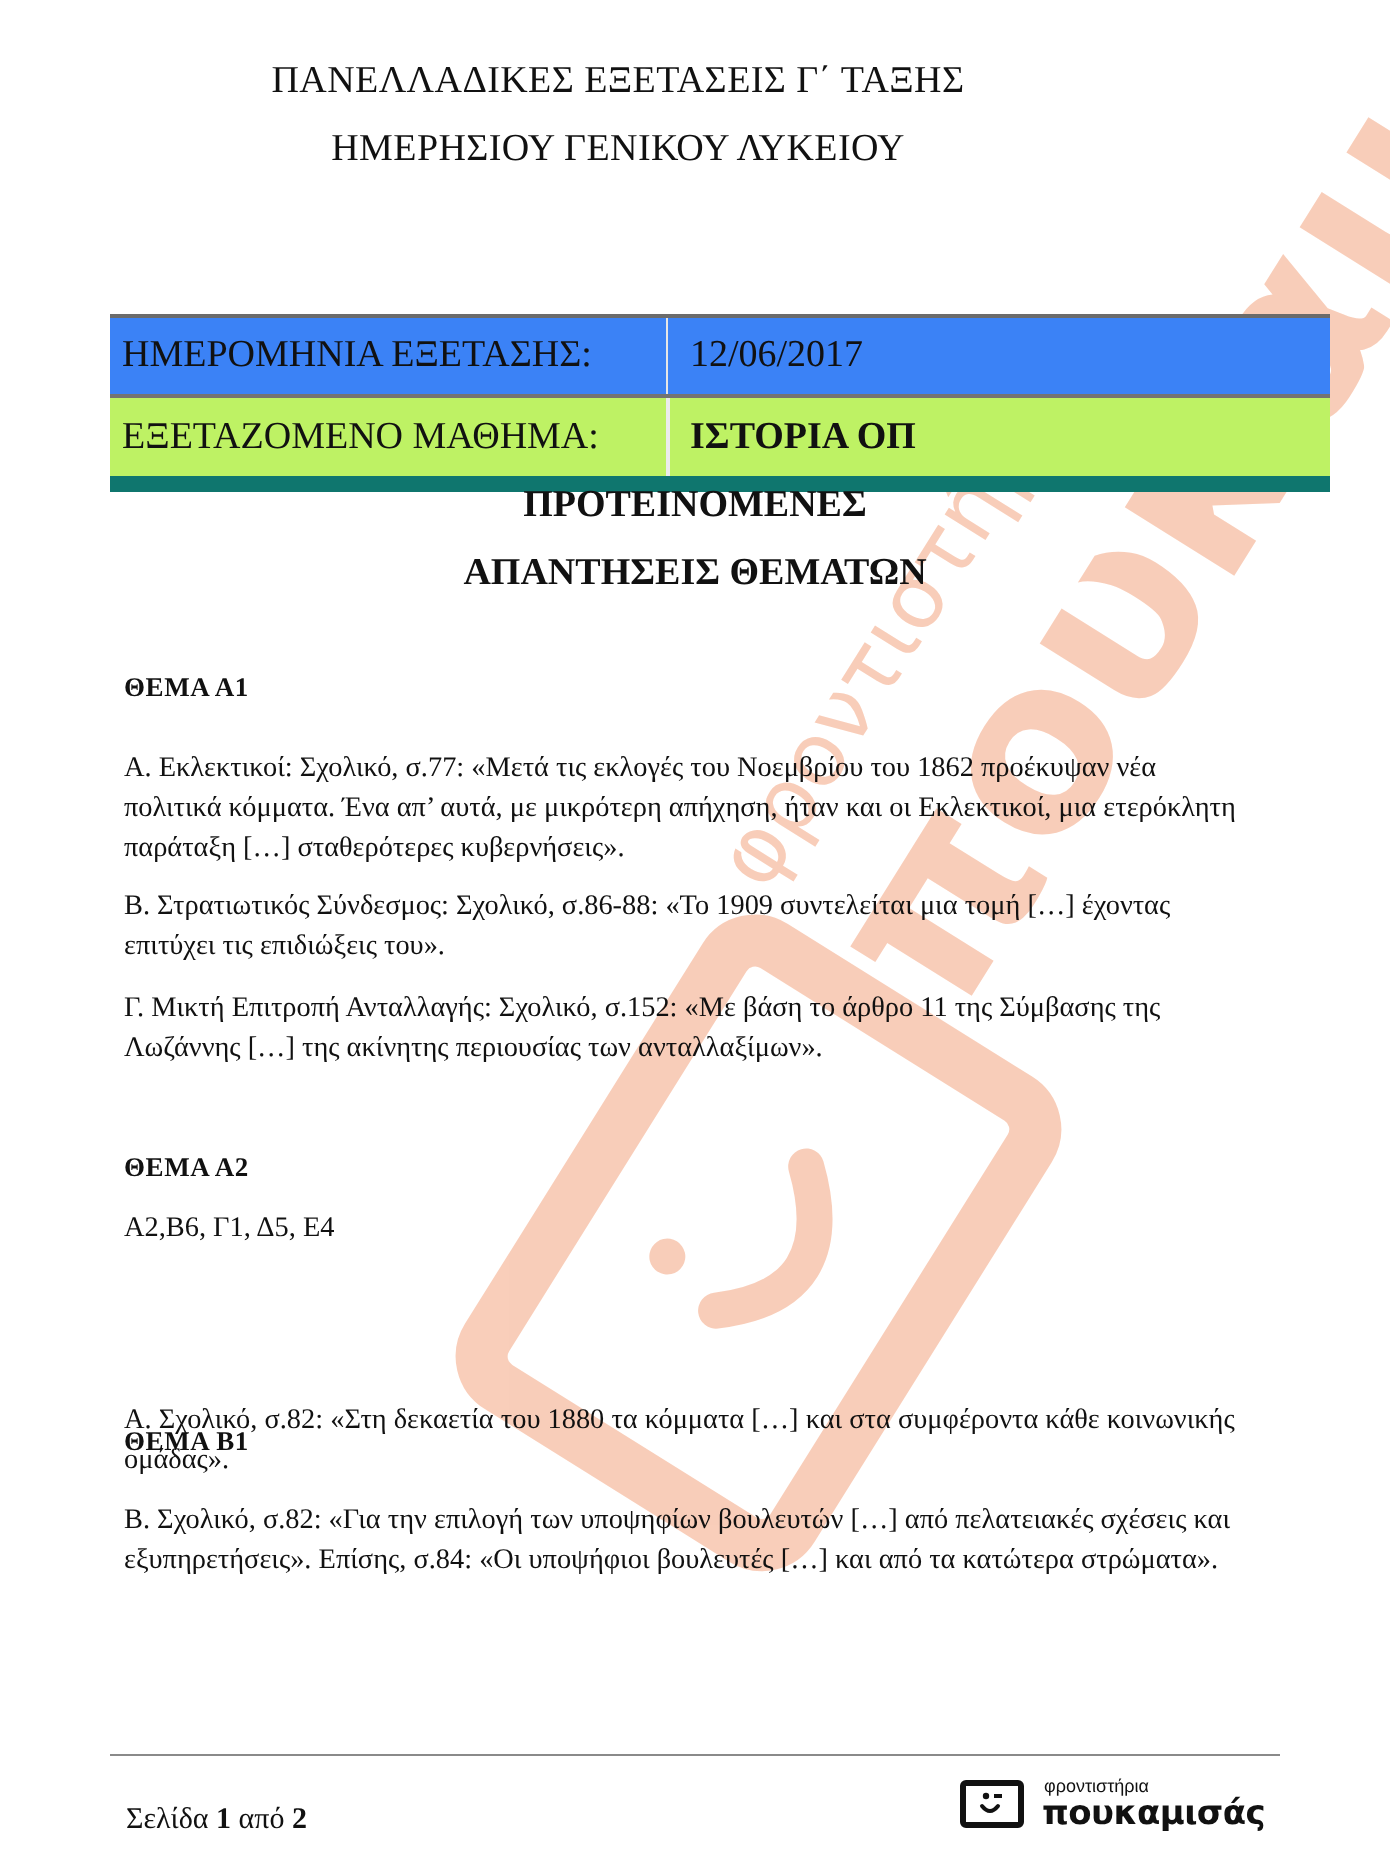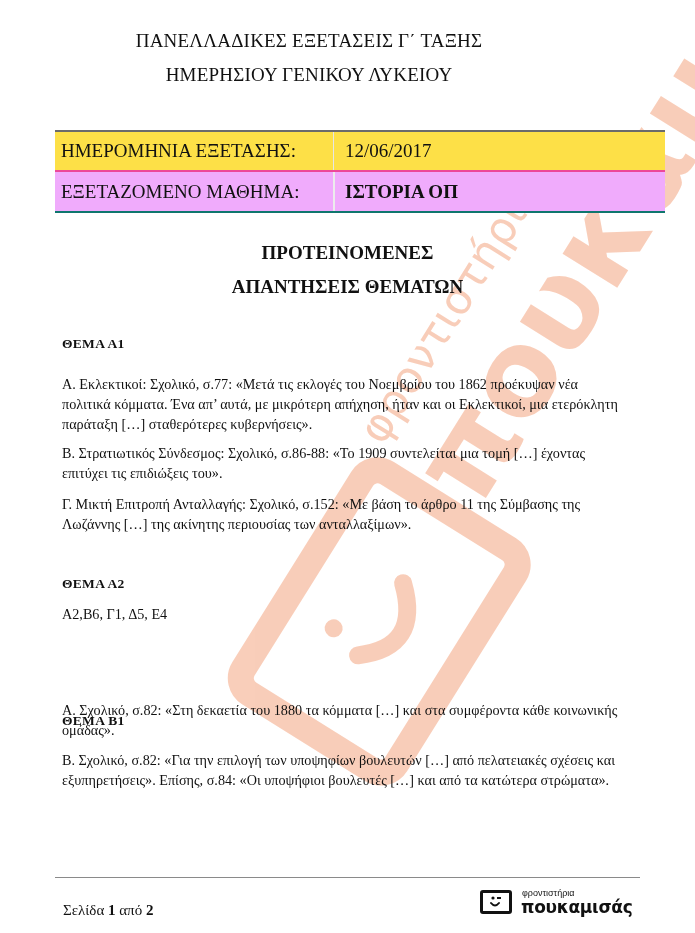--- a/index.html
+++ b/index.html
@@ -47,26 +47,27 @@
       width: 610px;
     }
     .info-row {
       position: relative;
       height: 38px;
       display: flex;
       align-items: center;
     }
     .row-date {
       border-top: 2px solid #6b6b6b;
-      border-bottom: 2px solid #ec4899;
-      background: #fde047;
+      border-bottom: 2px solid #737373;
+      background: #3b82f6;
+      margin-top: 27px;
     }
     .row-subject {
-      background: #f0abfc;
-      border-bottom: 2px solid #0f766e;
+      background: #bef264;
+      border-bottom: 8px solid #0f766e;
       height: 39px;
       text-align: right;
     }
     .info-label {
       position: absolute;
       left: 6px;
       font-size: 19px;
     }
     .info-value {
       position: absolute;

